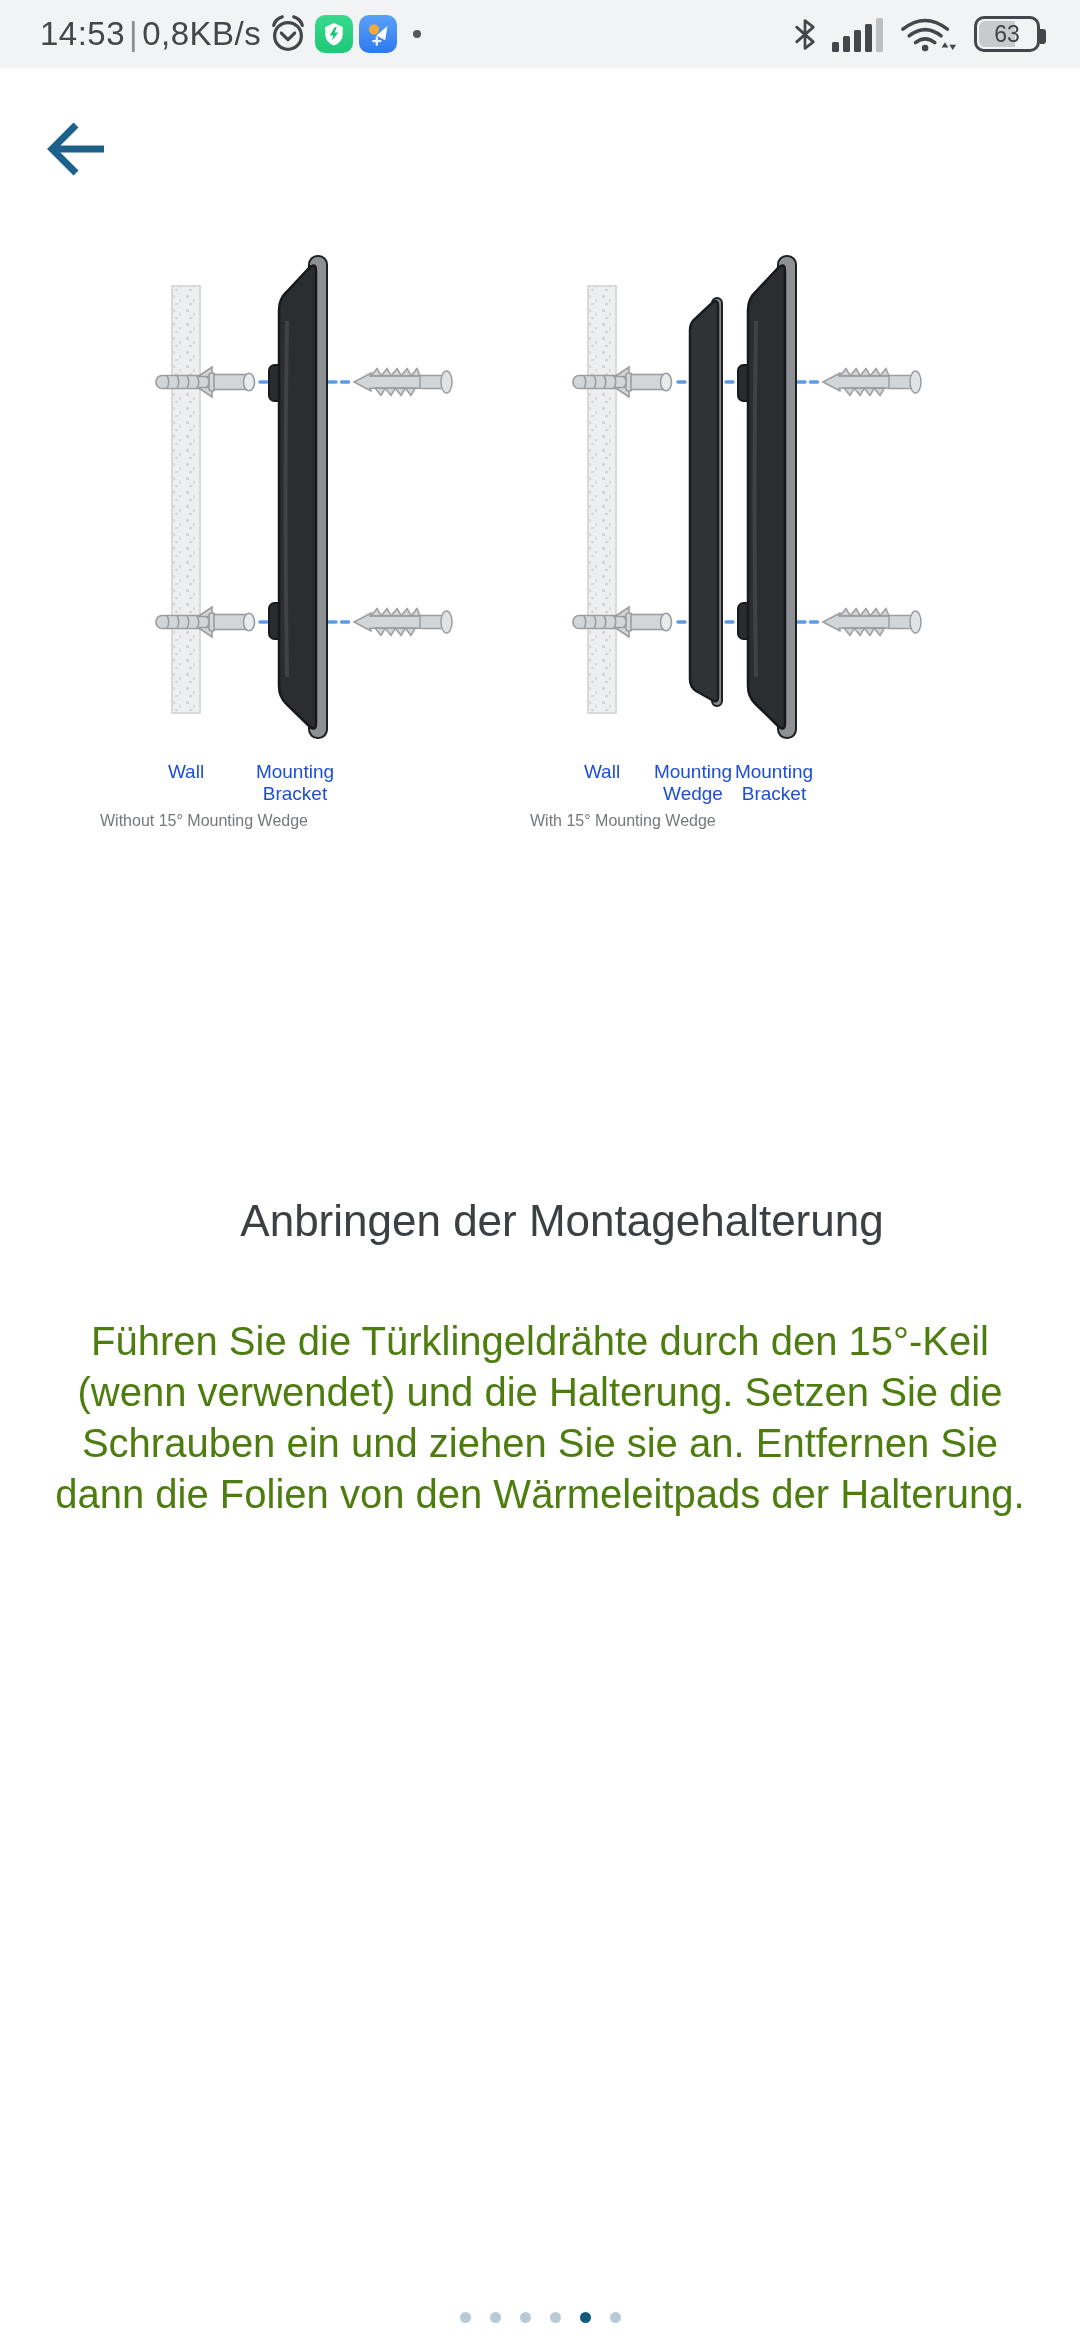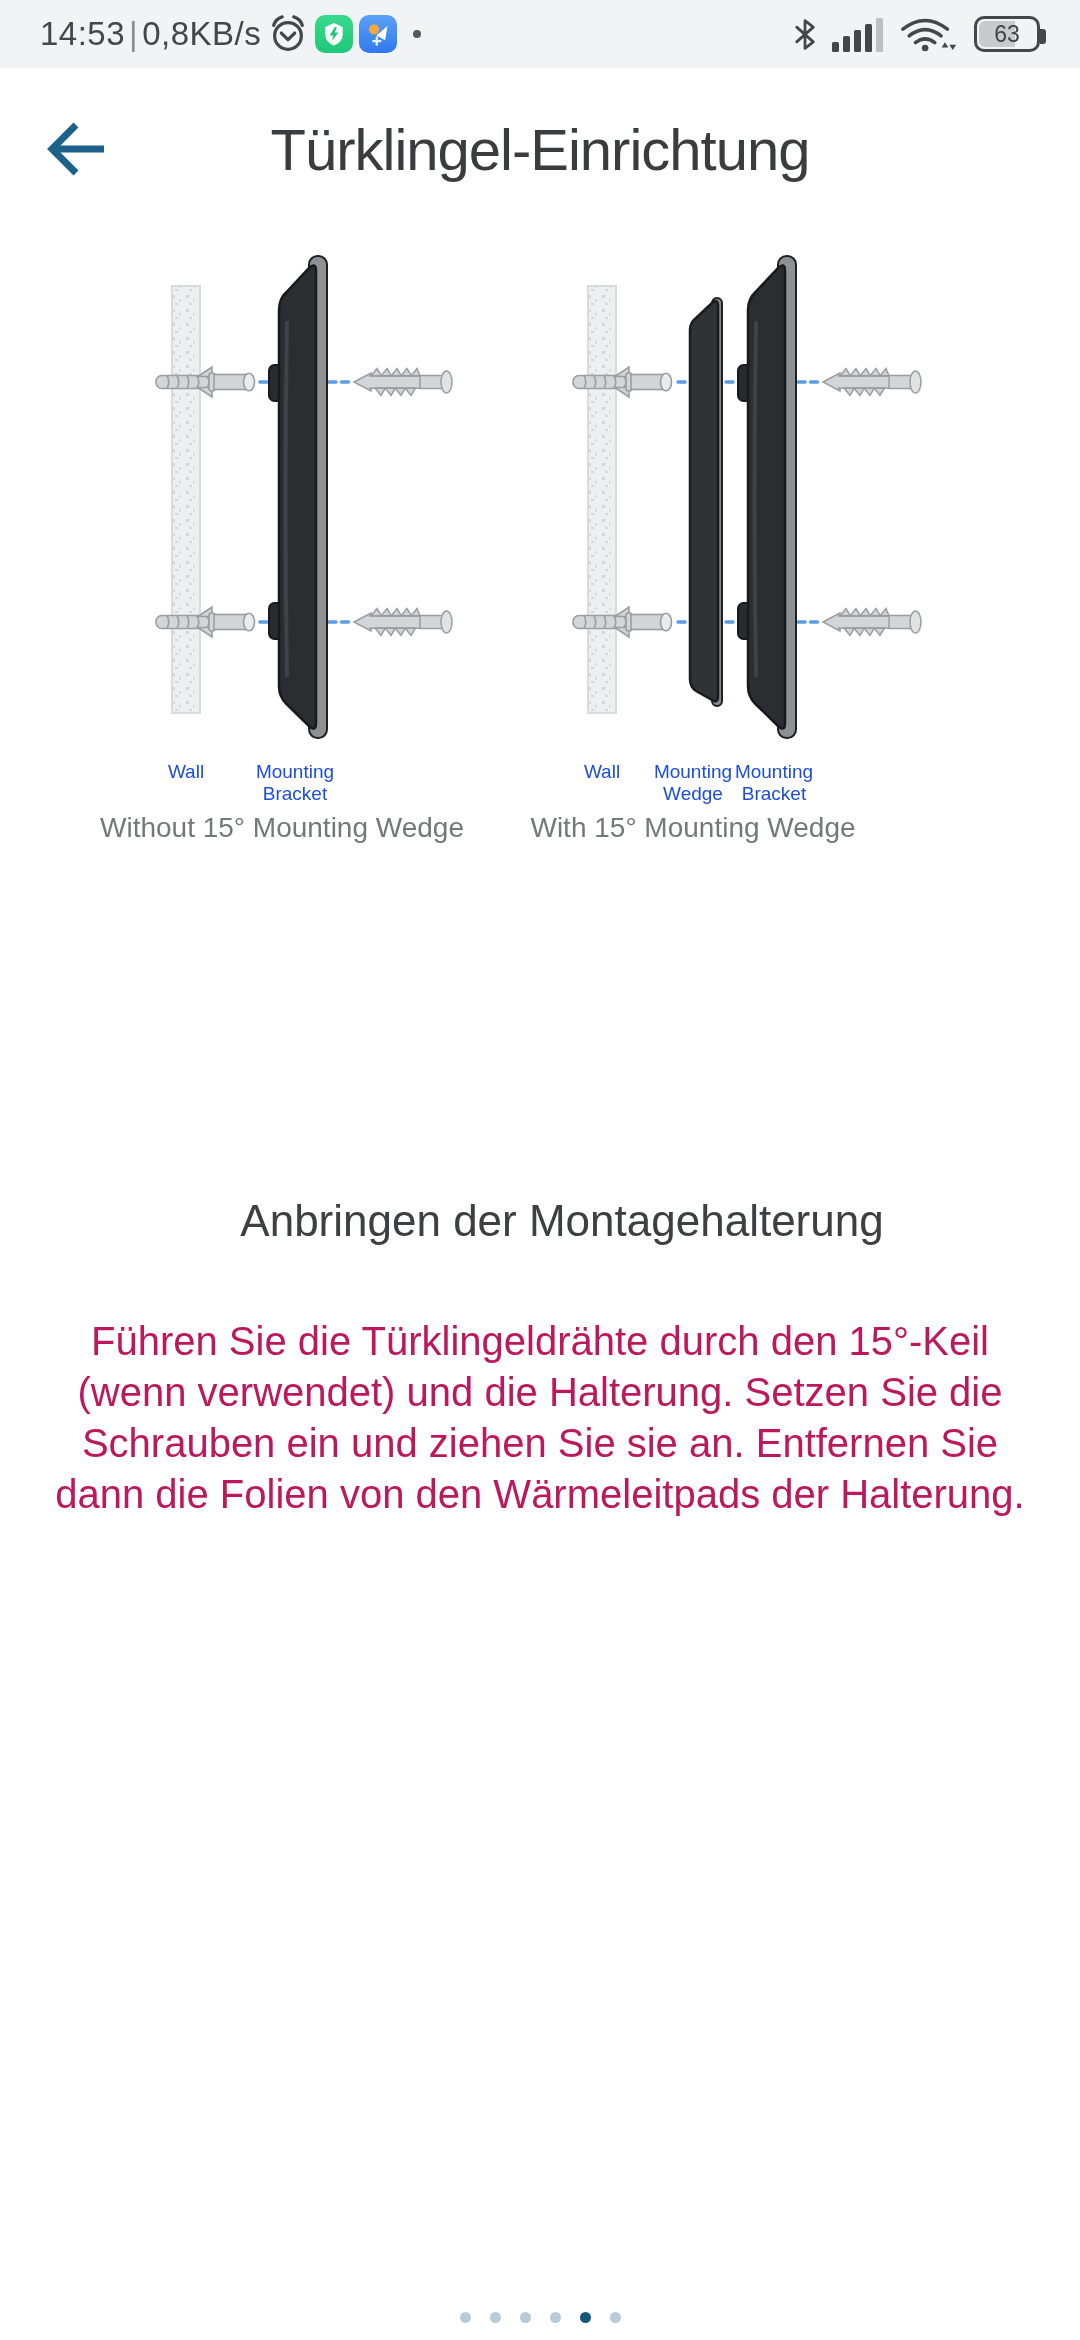--- a/index.html
+++ b/index.html
@@ -36,27 +36,27 @@
     font-size:58px; font-weight:500; letter-spacing:-1px; color:#393d40; }
 
   
   .diagram { position:absolute; top:250px; }
   .diagram.left { left:100px; width:380px; height:610px; }
   .diagram.right { left:530px; width:420px; height:610px; }
   .diag-svg { position:absolute; top:0; left:0; }
   .dash { stroke:var(--dash-blue,#5b9ce4); stroke-width:3.5; stroke-dasharray:7 5.5; stroke-linecap:round; }
   .diag-label { position:absolute; width:100px; text-align:center; font-size:19px;
     line-height:22px; color:#1d4ed8; }
-  .diag-caption { position:absolute; text-align:center; font-size:28px; color:#75787b; white-space:nowrap; }
+  .diag-caption { position:absolute; text-align:left; font-size:16px; color:#75787b; white-space:nowrap; }
 
   
   .heading { position:absolute; top:1196px; left:0; width:1080px; text-align:center;
     font-size:44px; font-weight:500; color:#3c4043;padding-left:22px; }
   .body-text { position:absolute; top:1316px; left:45px; width:990px; text-align:center;
-    font-size:40px; line-height:51px; color:#be185d; }
+    font-size:40px; line-height:51px; color:#4d7c0f; }
   .faq-link { position:absolute; top:2182px; left:40px; width:1000px; text-align:center;
     font-size:38px; color:var(--accent,#1c6189); cursor:pointer; }
 
   
   .pager { position:absolute; top:2312px; left:0; width:1080px; display:flex;
     justify-content:center; align-items:center; gap:19px; }
   .dot { width:11px; height:11px; border-radius:50%; background:var(--inactive-dot,#b6cbd7); cursor:pointer; }
   .dot.active { background:var(--active-dot,#14587c); }
 </style>
 </head>
@@ -180,21 +180,20 @@
   </div>
 
   <div class="back-btn">
     <span style="display:flex;">
       <svg width="64" height="58" viewBox="0 0 64 58" fill="none" stroke="#1c6189" stroke-width="7">
         <path d="M60 29 H10"></path>
         <path d="M32 5 L8 29 L32 53" stroke-linejoin="miter"></path>
       </svg>
     </span>
   </div>
-  <div class="header-title">Türklingel-Einrichtung</div>
 
   <div class="diagram left">
     <svg class="diag-svg" width="380" height="495" viewBox="0 0 380 495">
       <rect x="72" y="36" width="28" height="427" fill="url(#speckle)" stroke="#d8dadc" stroke-width="2"></rect>
       <line class="dash" x1="160" y1="132" x2="171" y2="132"></line>
       <line class="dash" x1="229" y1="132" x2="250" y2="132"></line>
       <line class="dash" x1="160" y1="372" x2="171" y2="372"></line>
       <line class="dash" x1="229" y1="372" x2="250" y2="372"></line>
       <use href="#sym-anchor" x="53" y="112" width="106" height="40"></use>
       <use href="#sym-anchor" x="53" y="352" width="106" height="40"></use>

